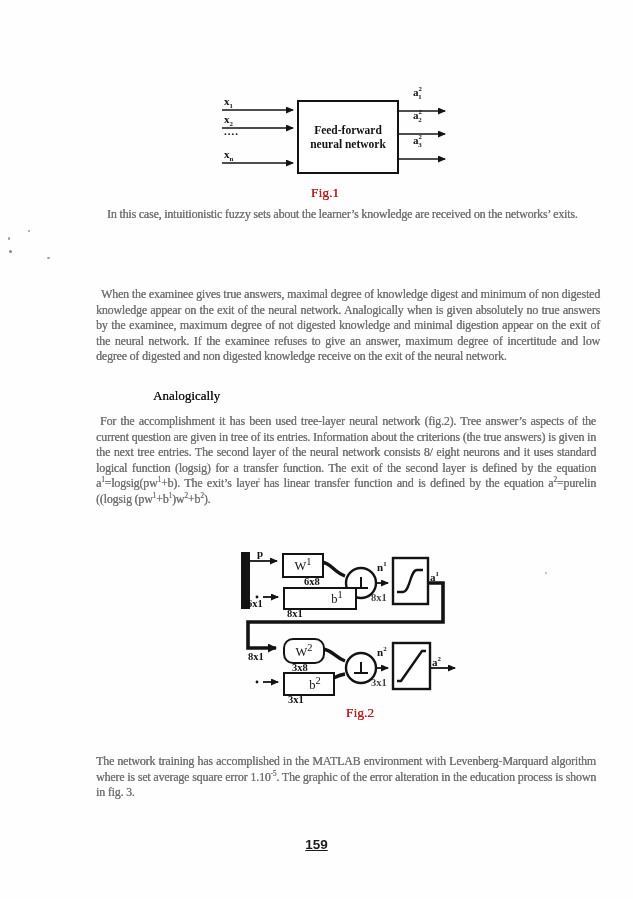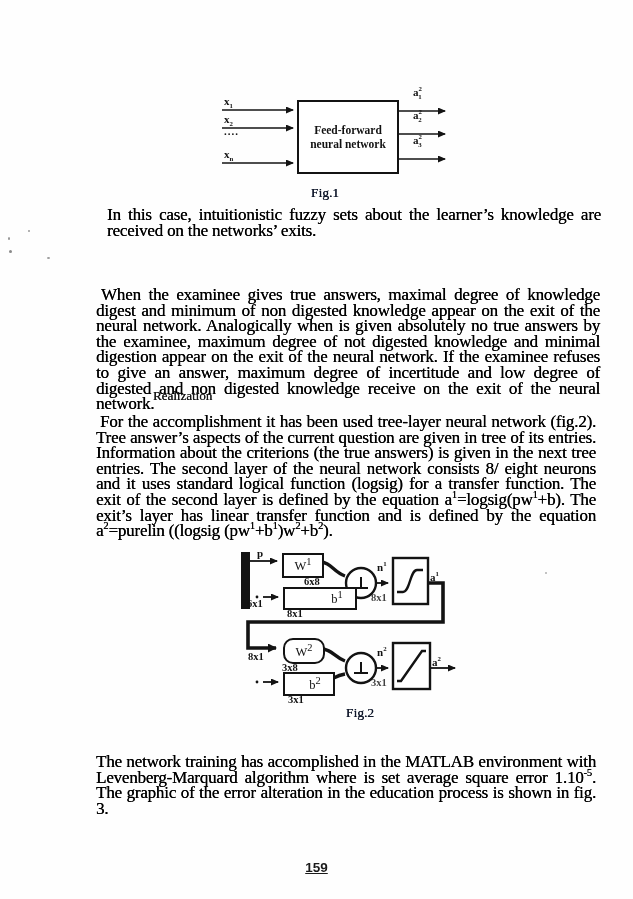--- a/index.html
+++ b/index.html
@@ -1,23 +1,23 @@
 <!DOCTYPE html>
 <html><head>
 <meta charset="utf-8">
 <style>
   html,body{margin:0;padding:0;background:#ffffff;}
   .page{position:relative;width:633px;height:899px;background:#fefefe;overflow:hidden;
         font-family:"Liberation Serif","DejaVu Serif",serif;color:#171717;}
-  .para{position:absolute;font-size:17px;line-height:15.6px;text-align:justify;
-        letter-spacing:-0.2px;color:#000000;text-shadow:0.2px 0 0 currentColor;}
+  .para{position:absolute;font-size:12px;line-height:15.6px;text-align:justify;
+        letter-spacing:-0.2px;color:#737373;text-shadow:0.2px 0 0 currentColor;}
   .para sup,.lbl sup,.dim sup{font-size:0.62em;line-height:0;}
   .para sub,.lbl sub,.dim sub{font-size:0.62em;line-height:0;}
   .heading{position:absolute;font-size:13px;color:#161616;text-shadow:0.2px 0 0 currentColor;}
-  .caption{position:absolute;font-size:13.5px;text-align:center;color:#0f172a;
+  .caption{position:absolute;font-size:13.5px;text-align:center;color:#b91c1c;
            text-shadow:0.2px 0 0 currentColor;}
   .figwrap{position:absolute;}
   .figwrap svg{position:absolute;left:0;top:0;}
   .lbl{position:absolute;font-weight:bold;font-size:11px;line-height:12px;color:#121212;white-space:nowrap;}
   .lbl.stacked sub{margin-left:-0.55em;}
   .dim{position:absolute;font-weight:bold;font-size:10.5px;line-height:11px;color:#121212;white-space:nowrap;}
   .dim.smudge{opacity:.8;filter:blur(0.3px);}
   .netbox{position:absolute;border:2px solid #131313;background:#fff;display:flex;
           flex-direction:column;align-items:center;justify-content:center;
           font-weight:bold;font-size:11.5px;line-height:14px;color:#121212;text-align:center;}
@@ -58,21 +58,21 @@
     </div>
     <span class="lbl stacked" style="left:213px;top:4px;">a<sup>2</sup><sub>1</sub></span>
     <span class="lbl stacked" style="left:213px;top:27px;">a<sup>2</sup><sub>2</sub></span>
     <span class="lbl stacked" style="left:213px;top:52px;">a<sup>2</sup><sub>3</sub></span>
     <span class="caption" style="left:85px;top:103px;width:80px;">Fig.1</span>
   </div>
 
   <div class="para" style="left:107px;top:207px;width:494px;">In this case, intuitionistic fuzzy sets about the learner’s knowledge are received on the networks’ exits.</div>
   <div class="para" style="left:96px;top:287px;width:504px;text-indent:5px;">When the examinee gives true answers, maximal degree of knowledge digest and minimum of non digested knowledge appear on the exit of the neural network. Analogically when is given absolutely no true answers by the examinee, maximum degree of not digested knowledge and minimal digestion appear on the exit of the neural network. If the examinee refuses to give an answer, maximum degree of incertitude and low degree of digested and non digested knowledge receive on the exit of the neural network.</div>
 
-  <div class="heading" style="left:153px;top:388px;">Realization</div>
+  <div class="heading" style="left:153px;top:388px;">Analogically</div>
 
   <div class="para" style="left:96px;top:414px;width:500px;text-indent:4px;">For the accomplishment it has been used tree-layer neural network (fig.2). Tree answer’s aspects of the current question are given in tree of its entries. Information about the criterions (the true answers) is given in the next tree entries. The second layer of the neural network consists 8/ eight neurons and it uses standard logical function (logsig) for a transfer function. The exit of the second layer is defined by the equation a<sup>1</sup>=logsig(pw<sup>1</sup>+b). The exit’s layer has linear transfer function and is defined by the equation a<sup>2</sup>=purelin ((logsig (pw<sup>1</sup>+b<sup>1</sup>)w<sup>2</sup>+b<sup>2</sup>).</div>
 
   <div class="figwrap" style="left:230px;top:545px;width:235px;height:185px;">
     <svg width="235" height="185" viewBox="0 0 235 185">
       <defs>
         <marker id="f2arr" markerWidth="9" markerHeight="8" refX="7" refY="3.5" orient="auto" markerUnits="userSpaceOnUse">
           <path d="M0,0 L8,3.5 L0,7 Z" fill="#131313"></path>
         </marker>
         <marker id="f2arrBig" markerWidth="11" markerHeight="10" refX="8" refY="4.5" orient="auto" markerUnits="userSpaceOnUse">
@@ -130,37 +130,37 @@
 
     <span class="lbl" style="left:147px;top:16px;">n<sup>1</sup></span>
     <span class="dim smudge" style="left:141px;top:47px;">8x1</span>
     <span class="lbl" style="left:200px;top:26px;">a<sup>1</sup></span>
 
     <span class="dim" style="left:18px;top:106px;">8x1</span>
 
     <div class="wbox" style="left:53px;top:93px;width:38px;height:22px;border-radius:10px;">
       <span>W<sup>2</sup></span>
     </div>
-    <span class="dim" style="left:52px;top:117px;">3x8</span>
+    <span class="dim" style="left:62px;top:117px;">3x8</span>
 
     <div class="wbox" style="left:53px;top:127px;width:36px;height:20px;padding-left:12px;">
       <span>b<sup>2</sup></span>
     </div>
     <span class="dim" style="left:58px;top:149px;">3x1</span>
 
     <span class="lbl" style="left:147px;top:101px;">n<sup>2</sup></span>
     <span class="dim smudge" style="left:141px;top:132px;">3x1</span>
     <span class="lbl" style="left:202px;top:111px;">a<sup>2</sup></span>
 
     <span class="caption" style="left:95px;top:160px;width:70px;">Fig.2</span>
   </div>
 
   <div class="para" style="left:96px;top:754px;width:500px;">The network training has accomplished in the MATLAB environment with Levenberg-Marquard algorithm where is set average square error 1.10<sup>-5</sup>. The graphic of the error alteration in the education process is shown in fig. 3.</div>
 
-  <div class="pageno" style="top:860px;text-decoration:underline;">159</div>
+  <div class="pageno" style="top:837px;text-decoration:underline;">159</div>
 
   <div class="speck" style="left:8px;top:237px;width:2px;height:3px;opacity:.55;"></div>
   <div class="speck" style="left:9px;top:250px;width:3px;height:3px;opacity:.6;"></div>
   <div class="speck" style="left:28px;top:230px;width:2px;height:2px;opacity:.5;"></div>
   <div class="speck" style="left:47px;top:257px;width:3px;height:2px;opacity:.5;"></div>
   <div class="speck" style="left:545px;top:572px;width:2px;height:2px;opacity:.4;"></div>
   <div class="speck" style="left:258px;top:478px;width:2px;height:2px;opacity:.4;"></div>
 
 </div>
 

